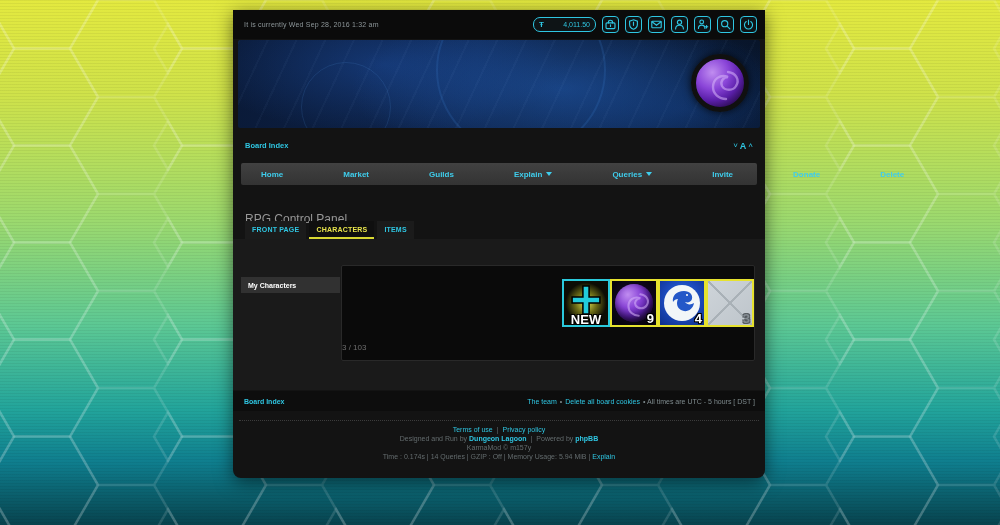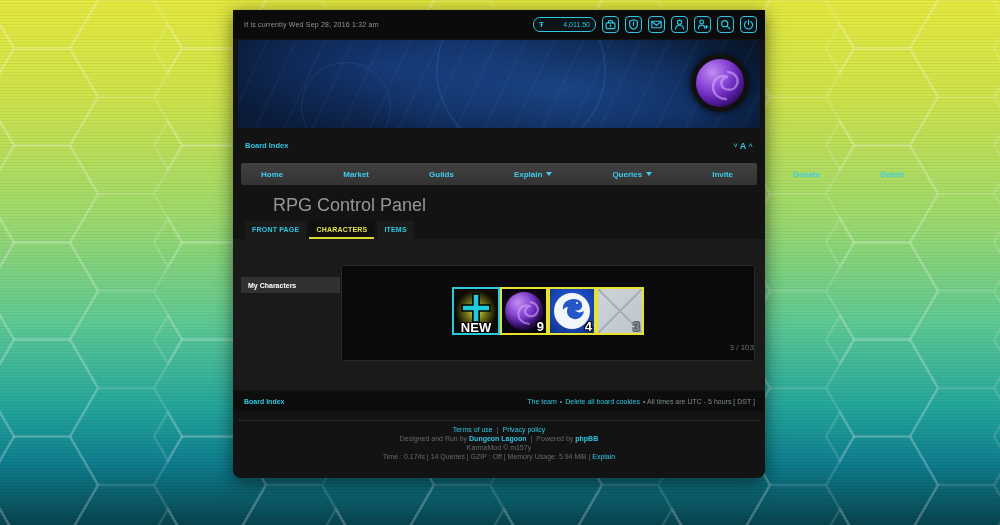--- a/index.html
+++ b/index.html
@@ -68,34 +68,34 @@
   
   .nav{ position:absolute; left:8px; top:153px; width:516px; height:22px;
     background:linear-gradient(180deg,#414141,#333333); border-radius:2px;
     display:flex; align-items:center; padding:0 6px;gap:32px; }
   .nav-item{ color:#3fcdec; font-size:8px; font-weight:bold; padding:0 14px;
     cursor:pointer; text-decoration:none; display:flex; align-items:center; gap:4px; }
   .caret{ width:0; height:0; border-left:3px solid transparent; border-right:3px solid transparent;
     border-top:4px solid #3fcdec; display:inline-block; }
 
   
-  .title{ position:absolute; left:12px; top:185px; font-size:18px; font-weight:400; color:#979797;margin-left:28px; }
+  .title{ position:absolute; left:12px; top:202px; font-size:12px; font-weight:400; color:#979797; }
   .tabs{ position:absolute; left:12px; top:211px; height:18px; display:flex; gap:3px; }
   .tab{ font-size:7px; font-weight:bold; color:#2fc6e2; background:#1b1b1b;
     padding:5px 7px 4px 7px; cursor:pointer; letter-spacing:.2px; }
   .tab.active{ color:#e8e44c; background:#0f0f0f; border-bottom:2px solid #d8d832; padding-bottom:2px; }
 
   
   .content{ position:absolute; left:0; top:229px; width:100%; height:151px; background:#1a1a1a; }
   .side-row{ position:absolute; left:8px; top:38px; width:99px; height:16px; background:#313131;
     color:#ffffff; font-size:7px; font-weight:bold; display:flex; align-items:center;
     padding-left:7px; cursor:pointer; }
   .charpanel{ position:absolute; left:108px; top:26px; width:414px; height:96px;
     background:#0a0a0a; border:1px solid #292929; border-radius:2px; }
-  .tiles{ display:flex; justify-content:center; gap:0; padding-top:21px; }
+  .tiles{ display:flex; justify-content:flex-end; gap:0; padding-top:13px; }
   .tile{ position:relative; width:48px; height:48px; border:2px solid #e6e22e; cursor:pointer; }
   .tile.new{ border-color:#2bc9db; background:#0c0c04; }
   .tile .glow{ position:absolute; inset:2px;
     background:radial-gradient(circle, rgba(240,240,90,.95) 0%, rgba(200,200,40,.5) 38%, rgba(20,20,5,0) 72%); }
   .tile .plus{ position:absolute; left:5px; top:2px; }
   .badge{ position:absolute; bottom:-2px; left:0; width:100%; text-align:center;
     font-size:13px; font-weight:900; color:#fff;
     text-shadow:-1px -1px 0 #000,1px -1px 0 #000,-1px 1px 0 #000,1px 1px 0 #000; }
   .tile.orb{ background:radial-gradient(circle at 50% 45%, #1c0f2e 0%, #07030e 80%); }
   .orbball{ position:absolute; inset:3px; border-radius:50%;
@@ -105,21 +105,21 @@
   .dragoncircle{ position:absolute; left:4px; top:4px; width:36px; height:36px; border-radius:50%;
     background:#f2f6f8; overflow:hidden; }
   .tile.empty{
     background:
       linear-gradient(45deg, transparent calc(50% - 1px), #a9b1b7 calc(50% - 1px), #a9b1b7 calc(50% + 1px), transparent calc(50% + 1px)),
       linear-gradient(-45deg, transparent calc(50% - 1px), #a9b1b7 calc(50% - 1px), #a9b1b7 calc(50% + 1px), transparent calc(50% + 1px)),
       linear-gradient(135deg,#ced4d9,#bec5cb); }
   .count{ position:absolute; bottom:-1px; right:2px; font-size:13px; font-weight:900; color:#fff;
     text-shadow:-1px -1px 0 #000,1px -1px 0 #000,-1px 1px 0 #000,1px 1px 0 #000; }
   .count.gray{ color:#858d93; text-shadow:-1px -1px 0 #565c61,1px -1px 0 #565c61,-1px 1px 0 #565c61,1px 1px 0 #565c61; }
-  .pager{ position:absolute; bottom:8px; left:0; width:100%; text-align:right;
+  .pager{ position:absolute; bottom:8px; left:0; width:100%; text-align:left;
     font-size:8px; color:#6f6f6f; }
 
   
   .footbar{ position:absolute; left:0; top:381px; width:100%; height:20px; background:#0d0d0d;
     display:flex; align-items:center; justify-content:space-between; padding:0 10px 0 11px; }
   .footbar a{ color:#2fc6e2; font-size:7px; font-weight:bold; text-decoration:none; cursor:pointer; }
   .footlinks{ font-size:7px; color:#7e8a8d; display:flex; gap:3px; align-items:center; }
   .footlinks a{ font-weight:normal; }
   .dots{ position:absolute; left:6px; top:410px; width:520px; border-top:1px dotted #3c3c3c; }
   .legal{ position:absolute; left:0; top:415px; width:100%; text-align:center;

